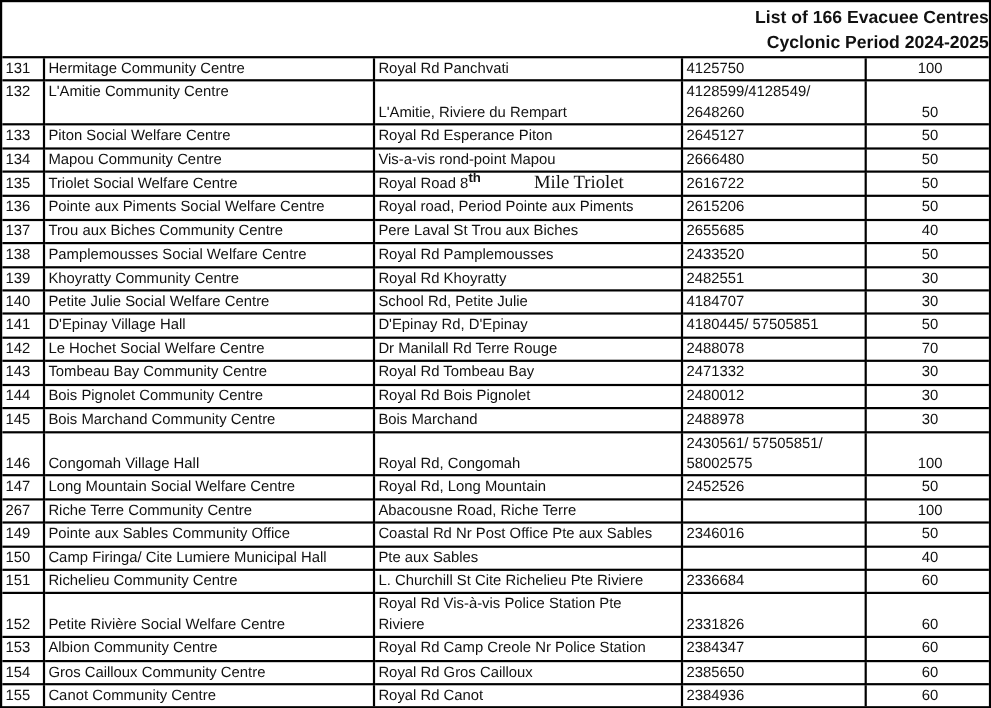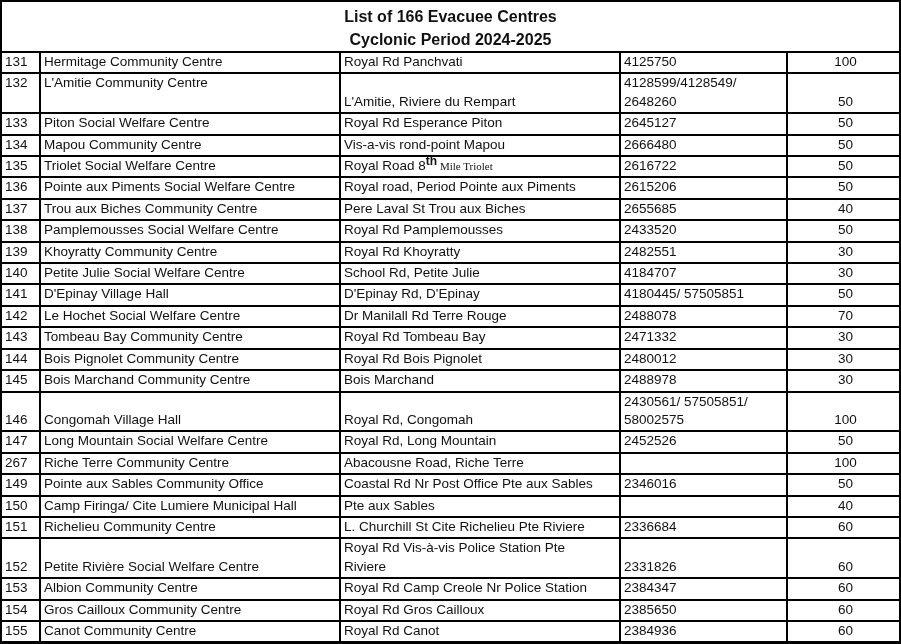--- a/index.html
+++ b/index.html
@@ -12,21 +12,21 @@
     box-sizing:border-box;
     width:901px;height:644px;
     border:2px solid #000000;
     background:#ffffff;
     overflow:hidden;
   }
   .title-block{
     box-sizing:border-box;
     height:51px;
     border-bottom:2px solid #000000;
-    text-align:center;
+    text-align:right;
     font-weight:bold;
     font-size:16px;
     padding-top:3px;
   }
   .title-line{line-height:23px;}
   table{
     border-collapse:collapse;
     border:hidden; 
     width:100%;
     table-layout:fixed;
@@ -45,21 +45,22 @@
   }
   .col-capacity{text-align:center;}
   .sup{
     vertical-align:super;
     font-size:12px;
     font-weight:bold;
     line-height:0;
   }
   .serif{
     font-family:"Liberation Serif",serif;
-    font-size:11px;
+    font-size:17px;
+    margin-left:44px;
   }
 </style>
 </head>
 <body style="background: rgb(255, 255, 255); color: rgb(17, 17, 17);">
 
 <div class="doc">
   <div class="title-block">
     <div class="title-line">List of 166 Evacuee Centres</div>
     <div class="title-line">Cyclonic Period 2024-2025</div>
   </div>

